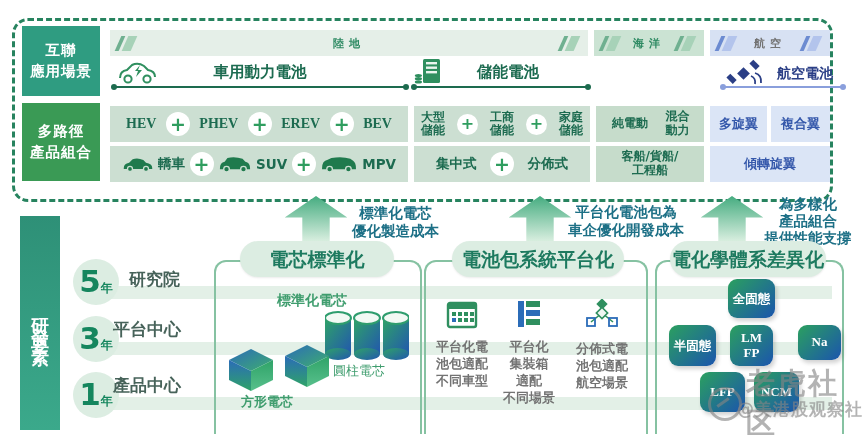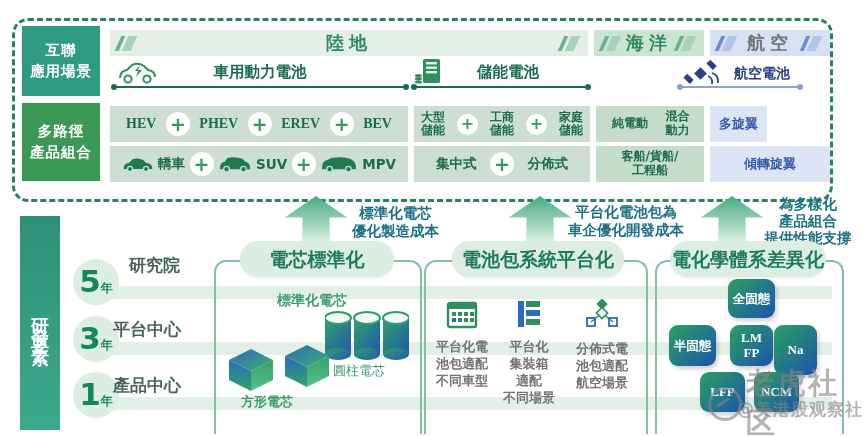--- a/index.html
+++ b/index.html
@@ -12,40 +12,40 @@
 
   .label-box{display:flex;flex-direction:column;align-items:center;justify-content:center;
     color:#fff;font-weight:bold;font-size:14.5px;line-height:1.45;letter-spacing:1px;text-align:center;}
   .scen-box{left:22px;top:26px;width:78px;height:70px;background:#2F9C81;}
   .prod-box{left:22px;top:103px;width:78px;height:78px;background:#3A9A55;}
 
   .band{top:30px;height:26px;display:flex;align-items:center;justify-content:space-between;padding:0 8px;box-sizing:border-box;}
   .band-land{left:110px;width:478px;background:#E5EFE8;}
   .band-ocean{left:594px;width:110px;background:#CBE3D3;}
   .band-air{left:710px;width:120px;background:#D7E1F3;}
-  .band-label{font-size:18px;font-weight:bold;letter-spacing:5px;color:#2E8A63;}
+  .band-label{font-size:11px;font-weight:bold;letter-spacing:5px;color:#2E8A63;}
   .band-air .band-label{color:#737373;}
   .slashes{display:flex;align-items:center;}
   .slashes i{display:inline-block;height:15px;transform:skewX(-24deg);margin-right:3px;}
   .sl-green i:nth-child(1){width:4px;background:#6FB090;}
   .sl-green i:nth-child(2){width:9px;background:#A7D2B8;}
   .sl-blue i:nth-child(1){width:4px;background:#6C8BD1;}
   .sl-blue i:nth-child(2){width:9px;background:#B3C4EC;}
 
   .bline{top:60px;height:32px;}
   .bl-rule{position:absolute;left:0;right:0;bottom:4px;border-top:2px solid var(--c);}
   .bl-rule::before,.bl-rule::after{content:"";position:absolute;top:-4px;width:6px;height:6px;border-radius:50%;background:var(--c);}
   .bl-rule::before{left:-1px;}
   .bl-rule::after{right:-1px;}
   .bl-icon{position:absolute;bottom:7px;}
   .bl-label{position:absolute;bottom:9px;width:100%;text-align:center;font-size:15.5px;font-weight:bold;box-sizing:border-box;}
   .bl-vehicle{left:112px;width:296px;--c:#1D6B4F;}  .bl-vehicle .bl-label{color:#1C6B50;}
   .bl-storage{left:412px;width:178px;--c:#1D6B4F;}  .bl-storage .bl-label{color:#1C6B50;padding-left:14px;}
   .bl-ship{left:596px;width:108px;--c:#57B28B;}     .bl-ship .bl-label{color:#4FAE83;padding-left:36px;font-size:14px;}
-  .bl-air{left:678px;width:124px;--c:#8A9FDC;}      .bl-air .bl-label{color:#2B3F86;padding-left:44px;font-size:14px;}
+  .bl-air{left:721px;width:124px;--c:#8A9FDC;}      .bl-air .bl-label{color:#2B3F86;padding-left:44px;font-size:14px;}
 
   
   .seg{display:flex;align-items:center;justify-content:space-between;box-sizing:border-box;background:#CCDFD2;color:#1C6B50;font-weight:bold;}
   .row1{top:106px;height:36px;}
   .row2{top:146px;height:36px;}
   .segA1{left:110px;width:298px;padding:0 16px;font-family:"Liberation Serif","DejaVu Serif",serif;font-size:14px;}
   .segB1{left:414px;width:176px;padding:0 7px;font-size:12px;line-height:1.1;text-align:center;}
   .segA2{left:110px;width:298px;padding:0 12px;font-size:13.5px;}
   .segB2{left:414px;width:176px;padding:0 22px;font-size:13.5px;}
   .cell{display:flex;align-items:center;justify-content:center;background:#C6DCCB;color:#1C6B50;font-weight:bold;font-size:12px;line-height:1.15;text-align:center;}
@@ -64,21 +64,21 @@
     color:#fff;display:flex;align-items:center;justify-content:center;
     writing-mode:vertical-rl;text-orientation:upright;font-size:18px;font-weight:bold;letter-spacing:10px;}
   .tband{left:103px;width:729px;height:13px;background:#E3F0E7;}
   .tb1{top:286px;} .tb2{top:342px;} .tb3{top:397px;}
   .ycircle{left:73px;width:46px;height:46px;border-radius:50%;background:#DCEDE2;
     display:flex;align-items:baseline;justify-content:center;z-index:2;}
   .y1{top:259px;} .y2{top:316px;} .y3{top:372px;}
   .ynum{font-size:31px;font-weight:bold;color:#15865E;line-height:44px;}
   .yunit{font-size:12px;font-weight:bold;color:#15865E;}
   .org{color:#47635A;font-size:17px;font-weight:600;z-index:2;}
-  .org1{left:129px;top:254px;font-family:Liberation Mono, monospace;} .org2{left:113px;top:318px;} .org3{left:113px;top:374px;}
+  .org1{left:129px;top:268px;font-family:Liberation Mono, monospace;} .org2{left:113px;top:318px;} .org3{left:113px;top:374px;}
 
   .bracket{top:260px;height:172px;border:2px solid #86C2A2;border-bottom:none;border-radius:12px 12px 0 0;z-index:1;}
   .bk1{left:214px;width:204px;} .bk2{left:424px;width:220px;} .bk3{left:655px;width:185px;}
   .pill{top:241px;height:36px;line-height:36px;background:#DCEDE2;border-radius:18px;text-align:center;
     color:#1D7A5F;font-weight:bold;font-size:19px;z-index:3;box-shadow:0 1px 2px rgba(0,0,0,0.08);}
   .p1{left:240px;width:154px;} .p2{left:452px;width:172px;} .p3{left:670px;width:156px;}
   .arrow-svg{top:196px;width:64px;height:45px;z-index:2;}
   .a1{left:284px;} .a2{left:508px;} .a3{left:700px;}
   .anote{color:#1D7086;font-size:14.5px;font-weight:600;line-height:1.25;text-align:center;z-index:2;}
   .n1{left:352px;top:204px;} .n2{left:568px;top:203px;} .n3{left:756px;top:196px;width:104px;line-height:1.18;}
@@ -93,21 +93,21 @@
   .s2c1{left:426px;width:72px;} .s2c2{left:494px;width:70px;} .s2c3{left:564px;width:76px;}
   .s2label{margin-top:5px;color:#737373;font-size:13px;font-weight:600;line-height:1.32;}
 
   .badge{border-radius:9px;background:linear-gradient(135deg,#2BA05F 0%,#1B55AD 100%);color:#fff;font-weight:bold;
     display:flex;align-items:center;justify-content:center;text-align:center;font-size:12.5px;line-height:1.1;
     box-shadow:2px 3px 4px rgba(0,0,0,0.18);z-index:2;}
   .badge.latin{font-family:"Liberation Serif","DejaVu Serif",serif;font-size:13px;}
   .bg-all{left:728px;top:279px;width:47px;height:39px;}
   .bg-semi{left:669px;top:325px;width:47px;height:41px;}
   .bg-lmfp{left:730px;top:325px;width:43px;height:41px;}
-  .bg-na{left:774px;top:325px;width:43px;height:50px;text-align:right;}
+  .bg-na{left:798px;top:325px;width:43px;height:35px;text-align:right;}
   .bg-lfp{left:700px;top:372px;width:45px;height:40px;}
   .bg-ncm{left:754px;top:372px;width:45px;height:40px;}
 
   
   .wm{color:rgba(133,133,133,0.62);font-weight:bold;z-index:30;}
   .wm-brand{left:708px;top:364px;font-size:29px;display:flex;align-items:center;gap:4px;letter-spacing:2px;}
   .wm-logo{width:28px;height:28px;border:3px solid rgba(133,133,133,0.62);border-radius:50%;position:relative;flex:none;}
   .wm-logo::after{content:"";position:absolute;left:5px;top:11px;width:14px;height:3px;background:rgba(133,133,133,0.62);transform:rotate(-35deg);}
   .wm-handle{left:737px;top:398px;font-size:17px;letter-spacing:1px;}
 </style>
@@ -216,20 +216,23 @@
   </div>
   <div class="abs row1 cell c1a">
     <span>純電動</span>
   </div>
   <div class="abs row1 cell c1b">
     <span class="preline">混合
 動力</span>
   </div>
   <div class="abs row1 cell cellblue d1a">
     <span>多旋翼</span>
+  </div>
+  <div class="abs row1 cell cellblue d1b">
+    <span>複合翼</span>
   </div>
 
   <div class="abs seg row2 segA2">
     <span class="veh">
       <svg width="32" height="15" viewBox="0 0 36 16">
         <path d="M2 12 Q2 7 8 6 L12 2 Q18 0 24 3 L27 6 Q34 7 34 12 L34 13 L2 13 Z" fill="#1F7A4D"></path>
         <circle cx="9" cy="13" r="2.8" fill="#1F7A4D" stroke="#CCDFD2" stroke-width="1.4"></circle>
         <circle cx="27" cy="13" r="2.8" fill="#1F7A4D" stroke="#CCDFD2" stroke-width="1.4"></circle>
       </svg>
       <span>轎車</span>

